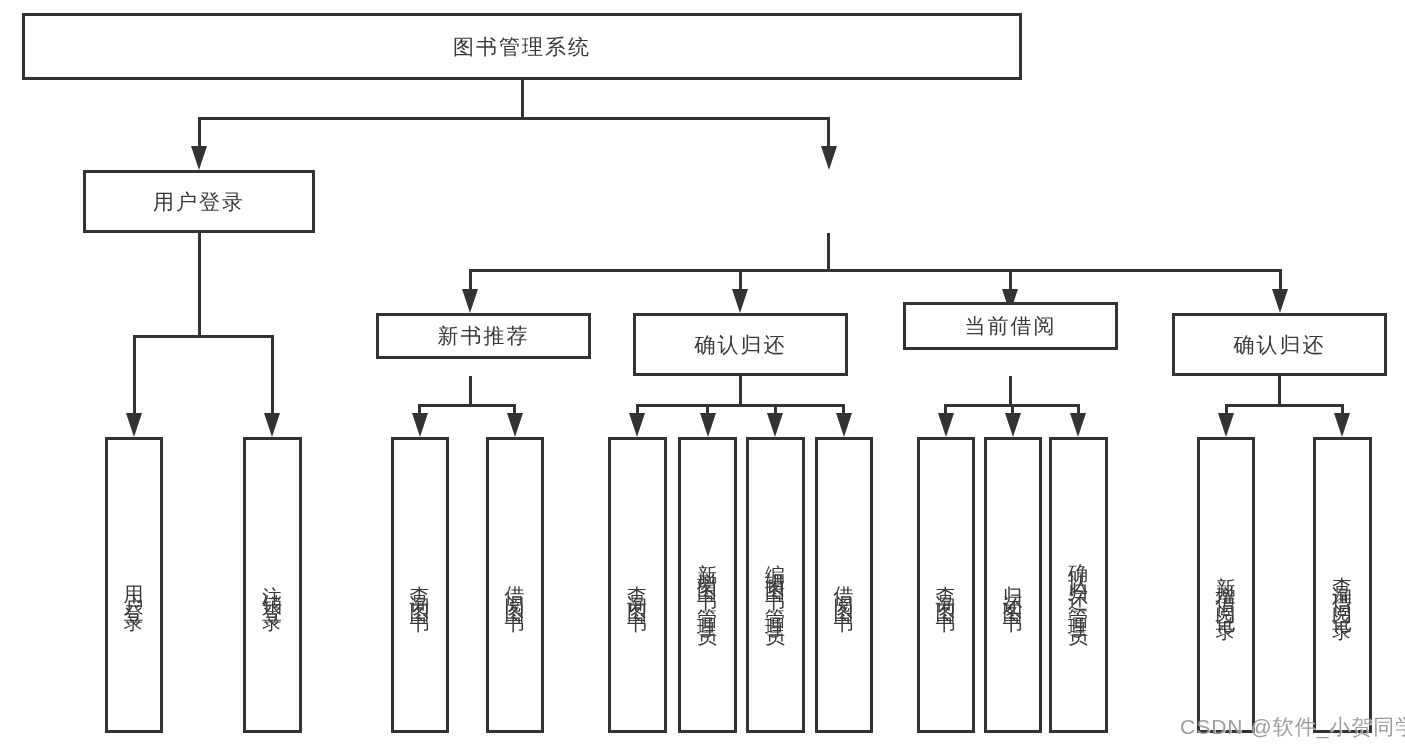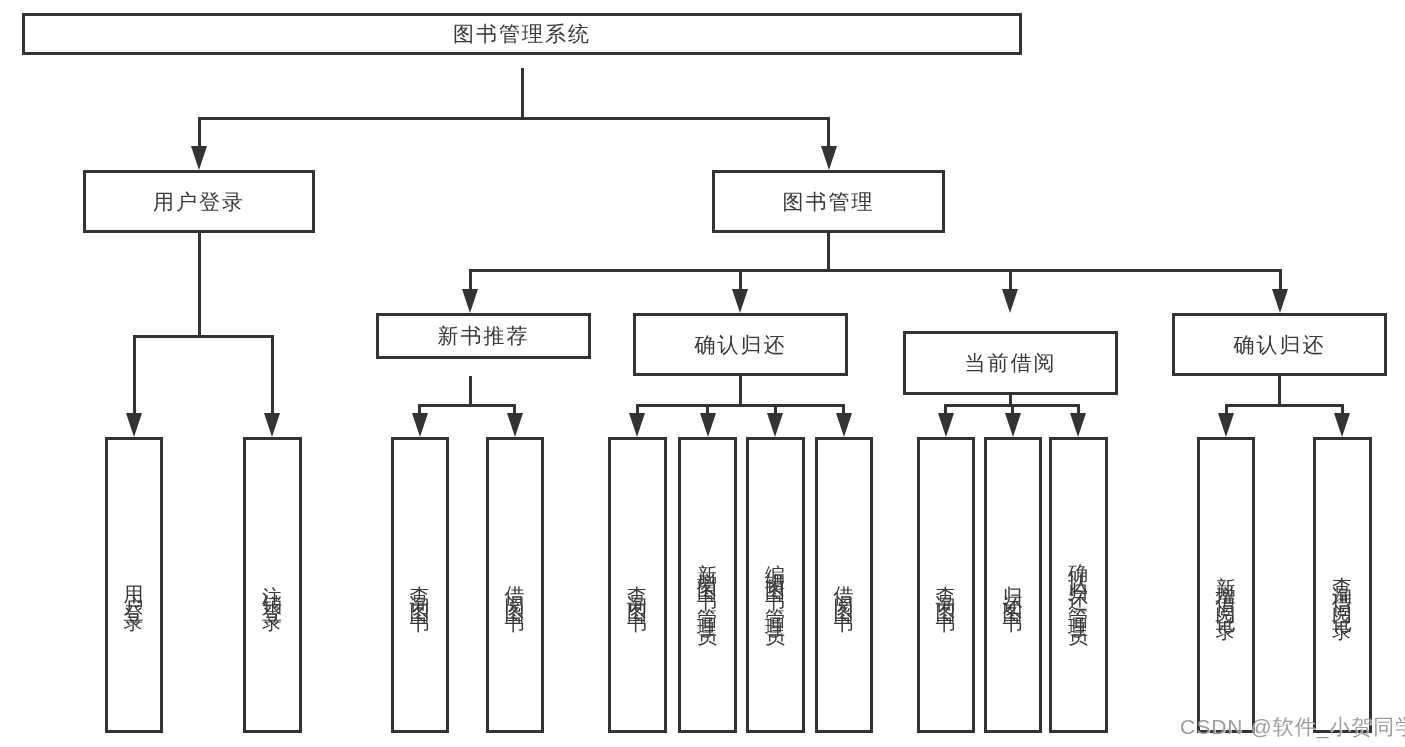--- a/index.html
+++ b/index.html
@@ -27,31 +27,30 @@
     position:absolute; left:1180px; top:713px; z-index:5;
     font-size:21px; color:rgba(148,148,153,0.92); letter-spacing:1px; white-space:nowrap;
     text-shadow:1px 1px 0 rgba(255,255,255,0.7);
   }
 </style>
 </head>
 <body>
 
 <div class="canvas">
 
-  <div class="box" style="left:22px;top:13px;width:1000px;height:42px">图书管理系统</div>
+  <div class="box" style="left:22px;top:13px;width:1000px;height:67px">图书管理系统</div>
 
   <div class="vline" style="left:521px;top:68px;height:50px"></div>
   <div class="hline" style="left:198px;top:117px;width:632px"></div>
   <div class="vline" style="left:198px;top:117px;height:32px"></div>
   <div class="arrow" style="left:191px;top:146px"></div>
   <div class="vline" style="left:827px;top:117px;height:32px"></div>
   <div class="arrow" style="left:821px;top:146px"></div>
 
   <div class="box" style="left:83px;top:170px;width:232px;height:63px">用户登录</div>
-  <div class="box" style="left:712px;top:170px;width:233px;height:63px">图书管理</div>
 
   <div class="vline" style="left:198px;top:233px;height:104px"></div>
   <div class="hline" style="left:133px;top:335px;width:141px"></div>
   <div class="vline" style="left:133px;top:335px;height:82px"></div>
   <div class="arrow" style="left:126px;top:413px"></div>
   <div class="vline" style="left:271px;top:335px;height:82px"></div>
   <div class="arrow" style="left:264px;top:413px"></div>
 
   <div class="vline" style="left:827px;top:233px;height:39px"></div>
   <div class="hline" style="left:469px;top:269px;width:812px"></div>
@@ -59,21 +58,21 @@
   <div class="arrow" style="left:462px;top:289px"></div>
   <div class="vline" style="left:739px;top:269px;height:24px"></div>
   <div class="arrow" style="left:732px;top:289px"></div>
   <div class="vline" style="left:1009px;top:269px;height:24px"></div>
   <div class="arrow" style="left:1002px;top:289px"></div>
   <div class="vline" style="left:1279px;top:269px;height:24px"></div>
   <div class="arrow" style="left:1272px;top:289px"></div>
 
   <div class="box" style="left:376px;top:313px;width:215px;height:46px">新书推荐</div>
   <div class="box" style="left:633px;top:313px;width:215px;height:63px">确认归还</div>
-  <div class="box" style="left:903px;top:331px;width:215px;height:64px">当前借阅</div>
+  <div class="box" style="left:903px;top:302px;width:215px;height:48px">当前借阅</div>
   <div class="box" style="left:1172px;top:313px;width:215px;height:63px">确认归还</div>
 
   <div class="vline" style="left:469px;top:376px;height:30px"></div>
   <div class="hline" style="left:419px;top:404px;width:96px"></div>
   <div class="vline" style="left:418px;top:404px;height:11px"></div>
   <div class="arrow" style="left:412px;top:413px"></div>
   <div class="vline" style="left:513px;top:404px;height:11px"></div>
   <div class="arrow" style="left:507px;top:413px"></div>
 
   <div class="vline" style="left:739px;top:376px;height:30px"></div>

